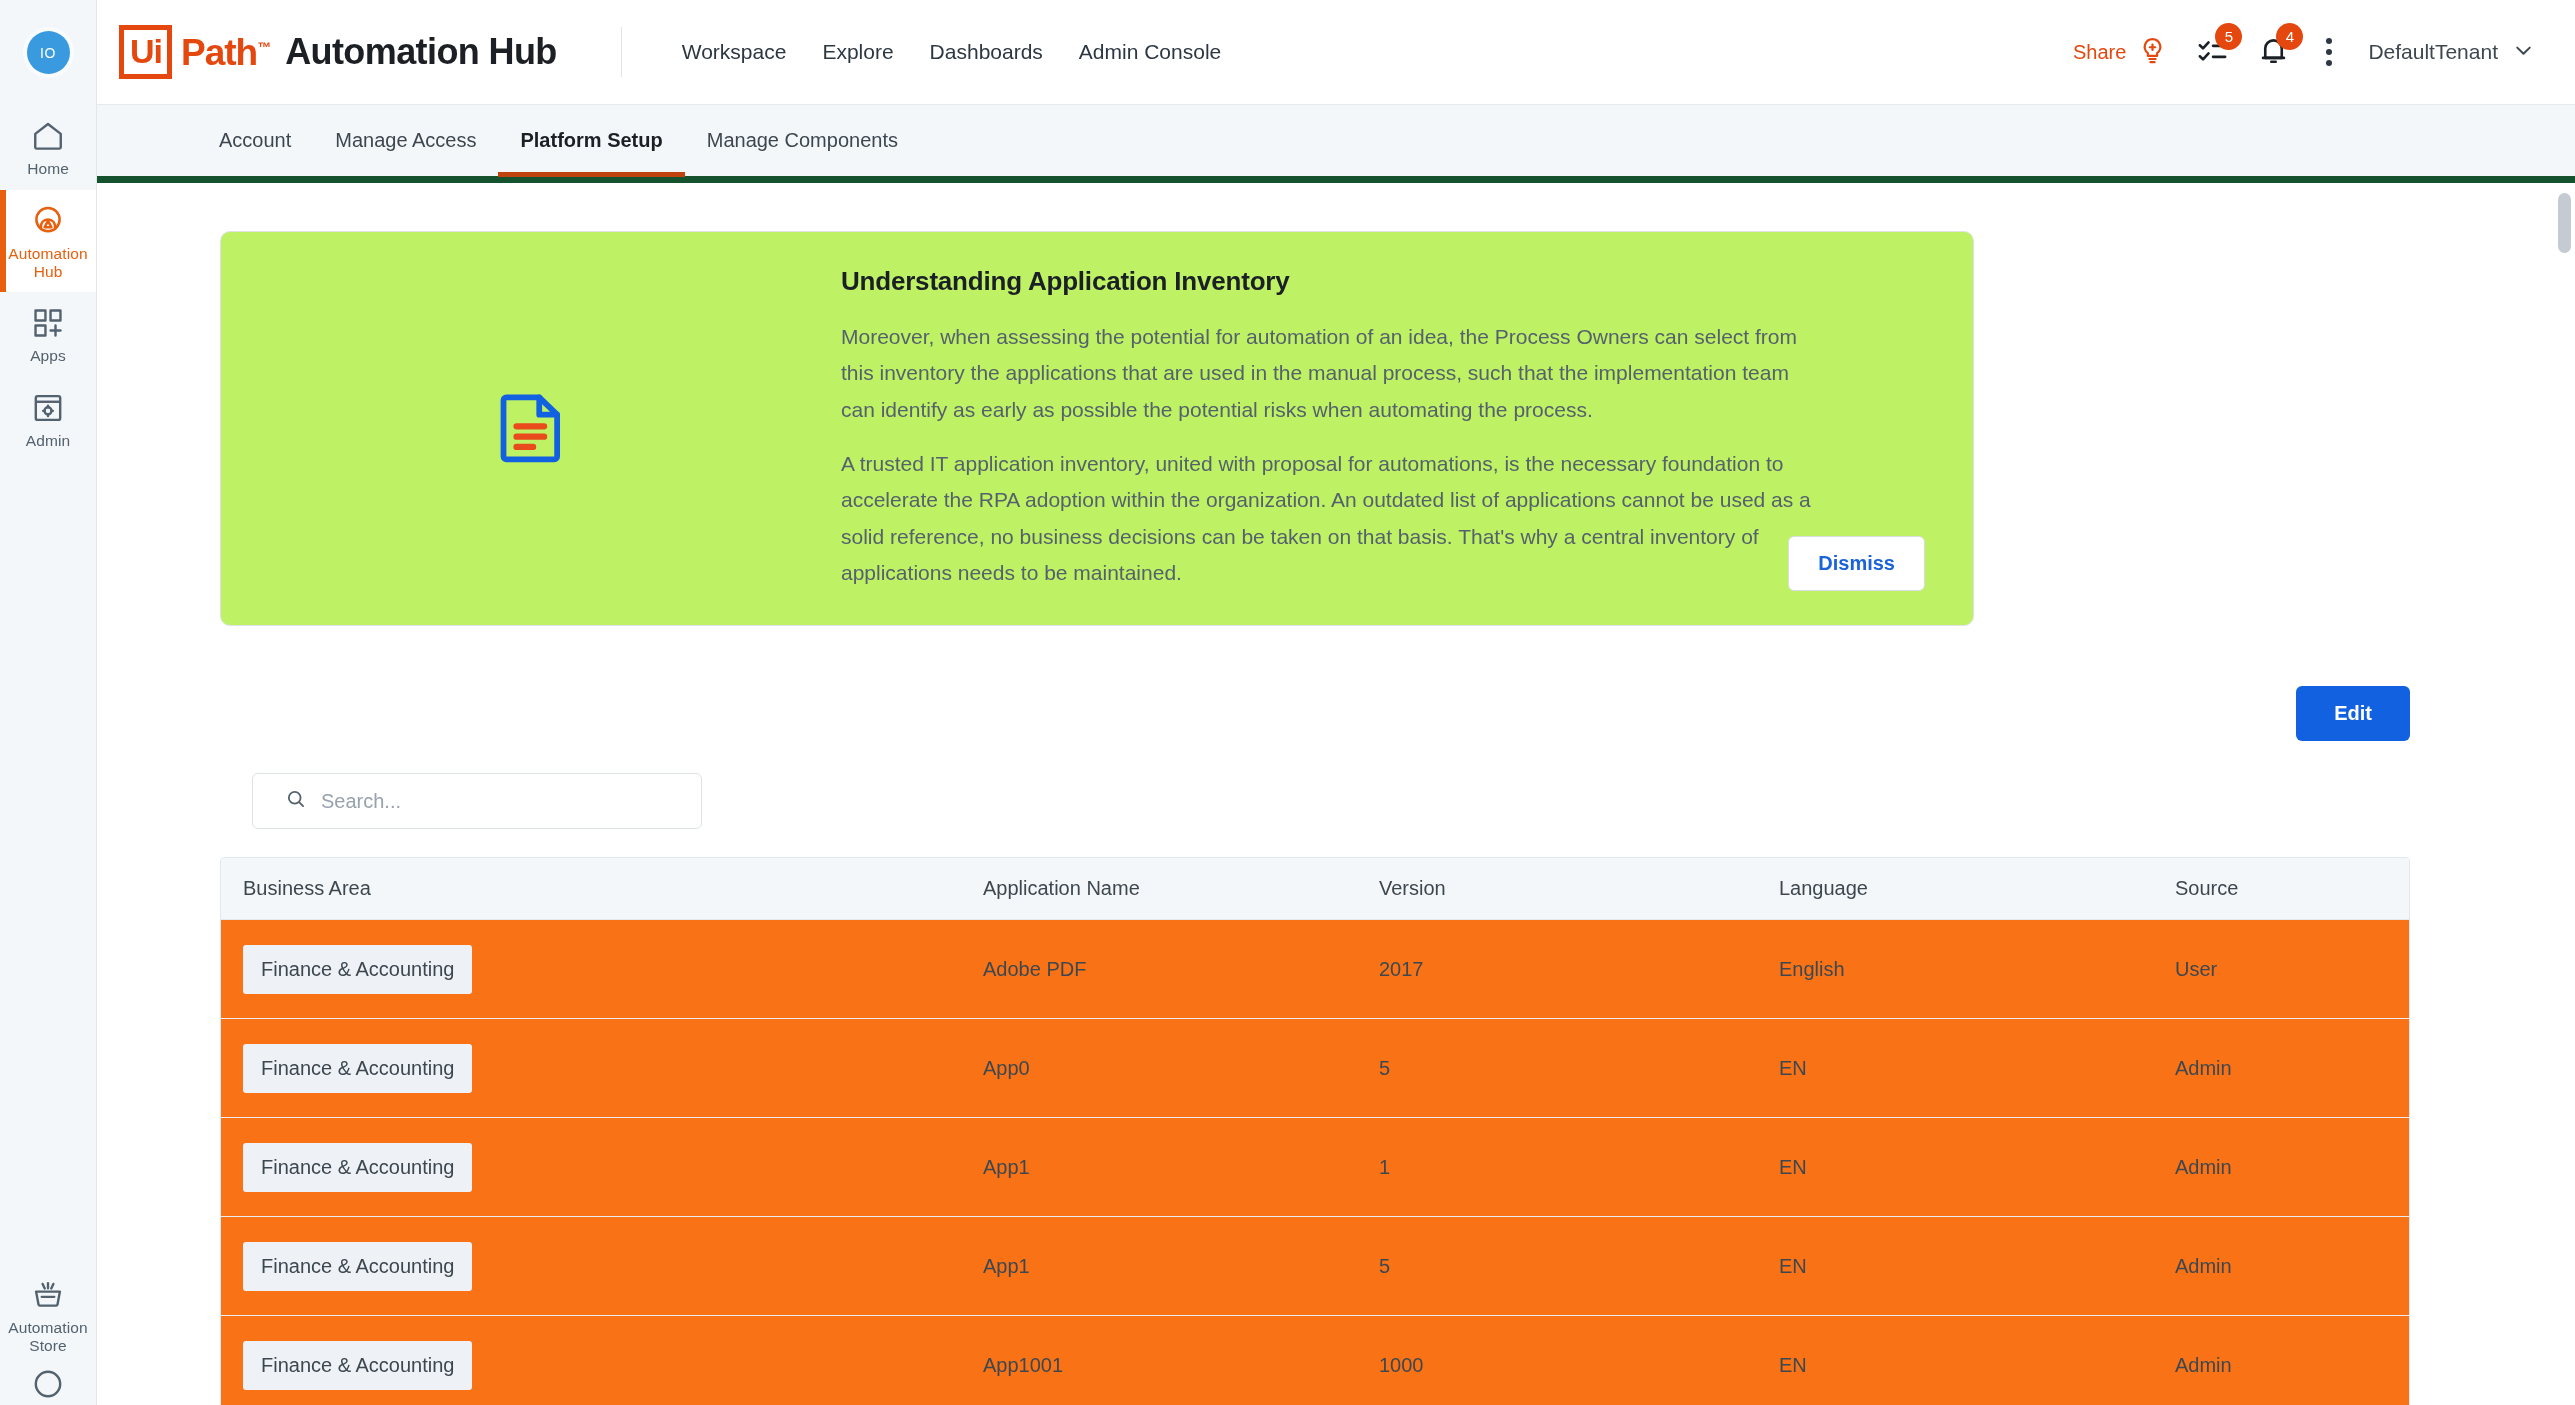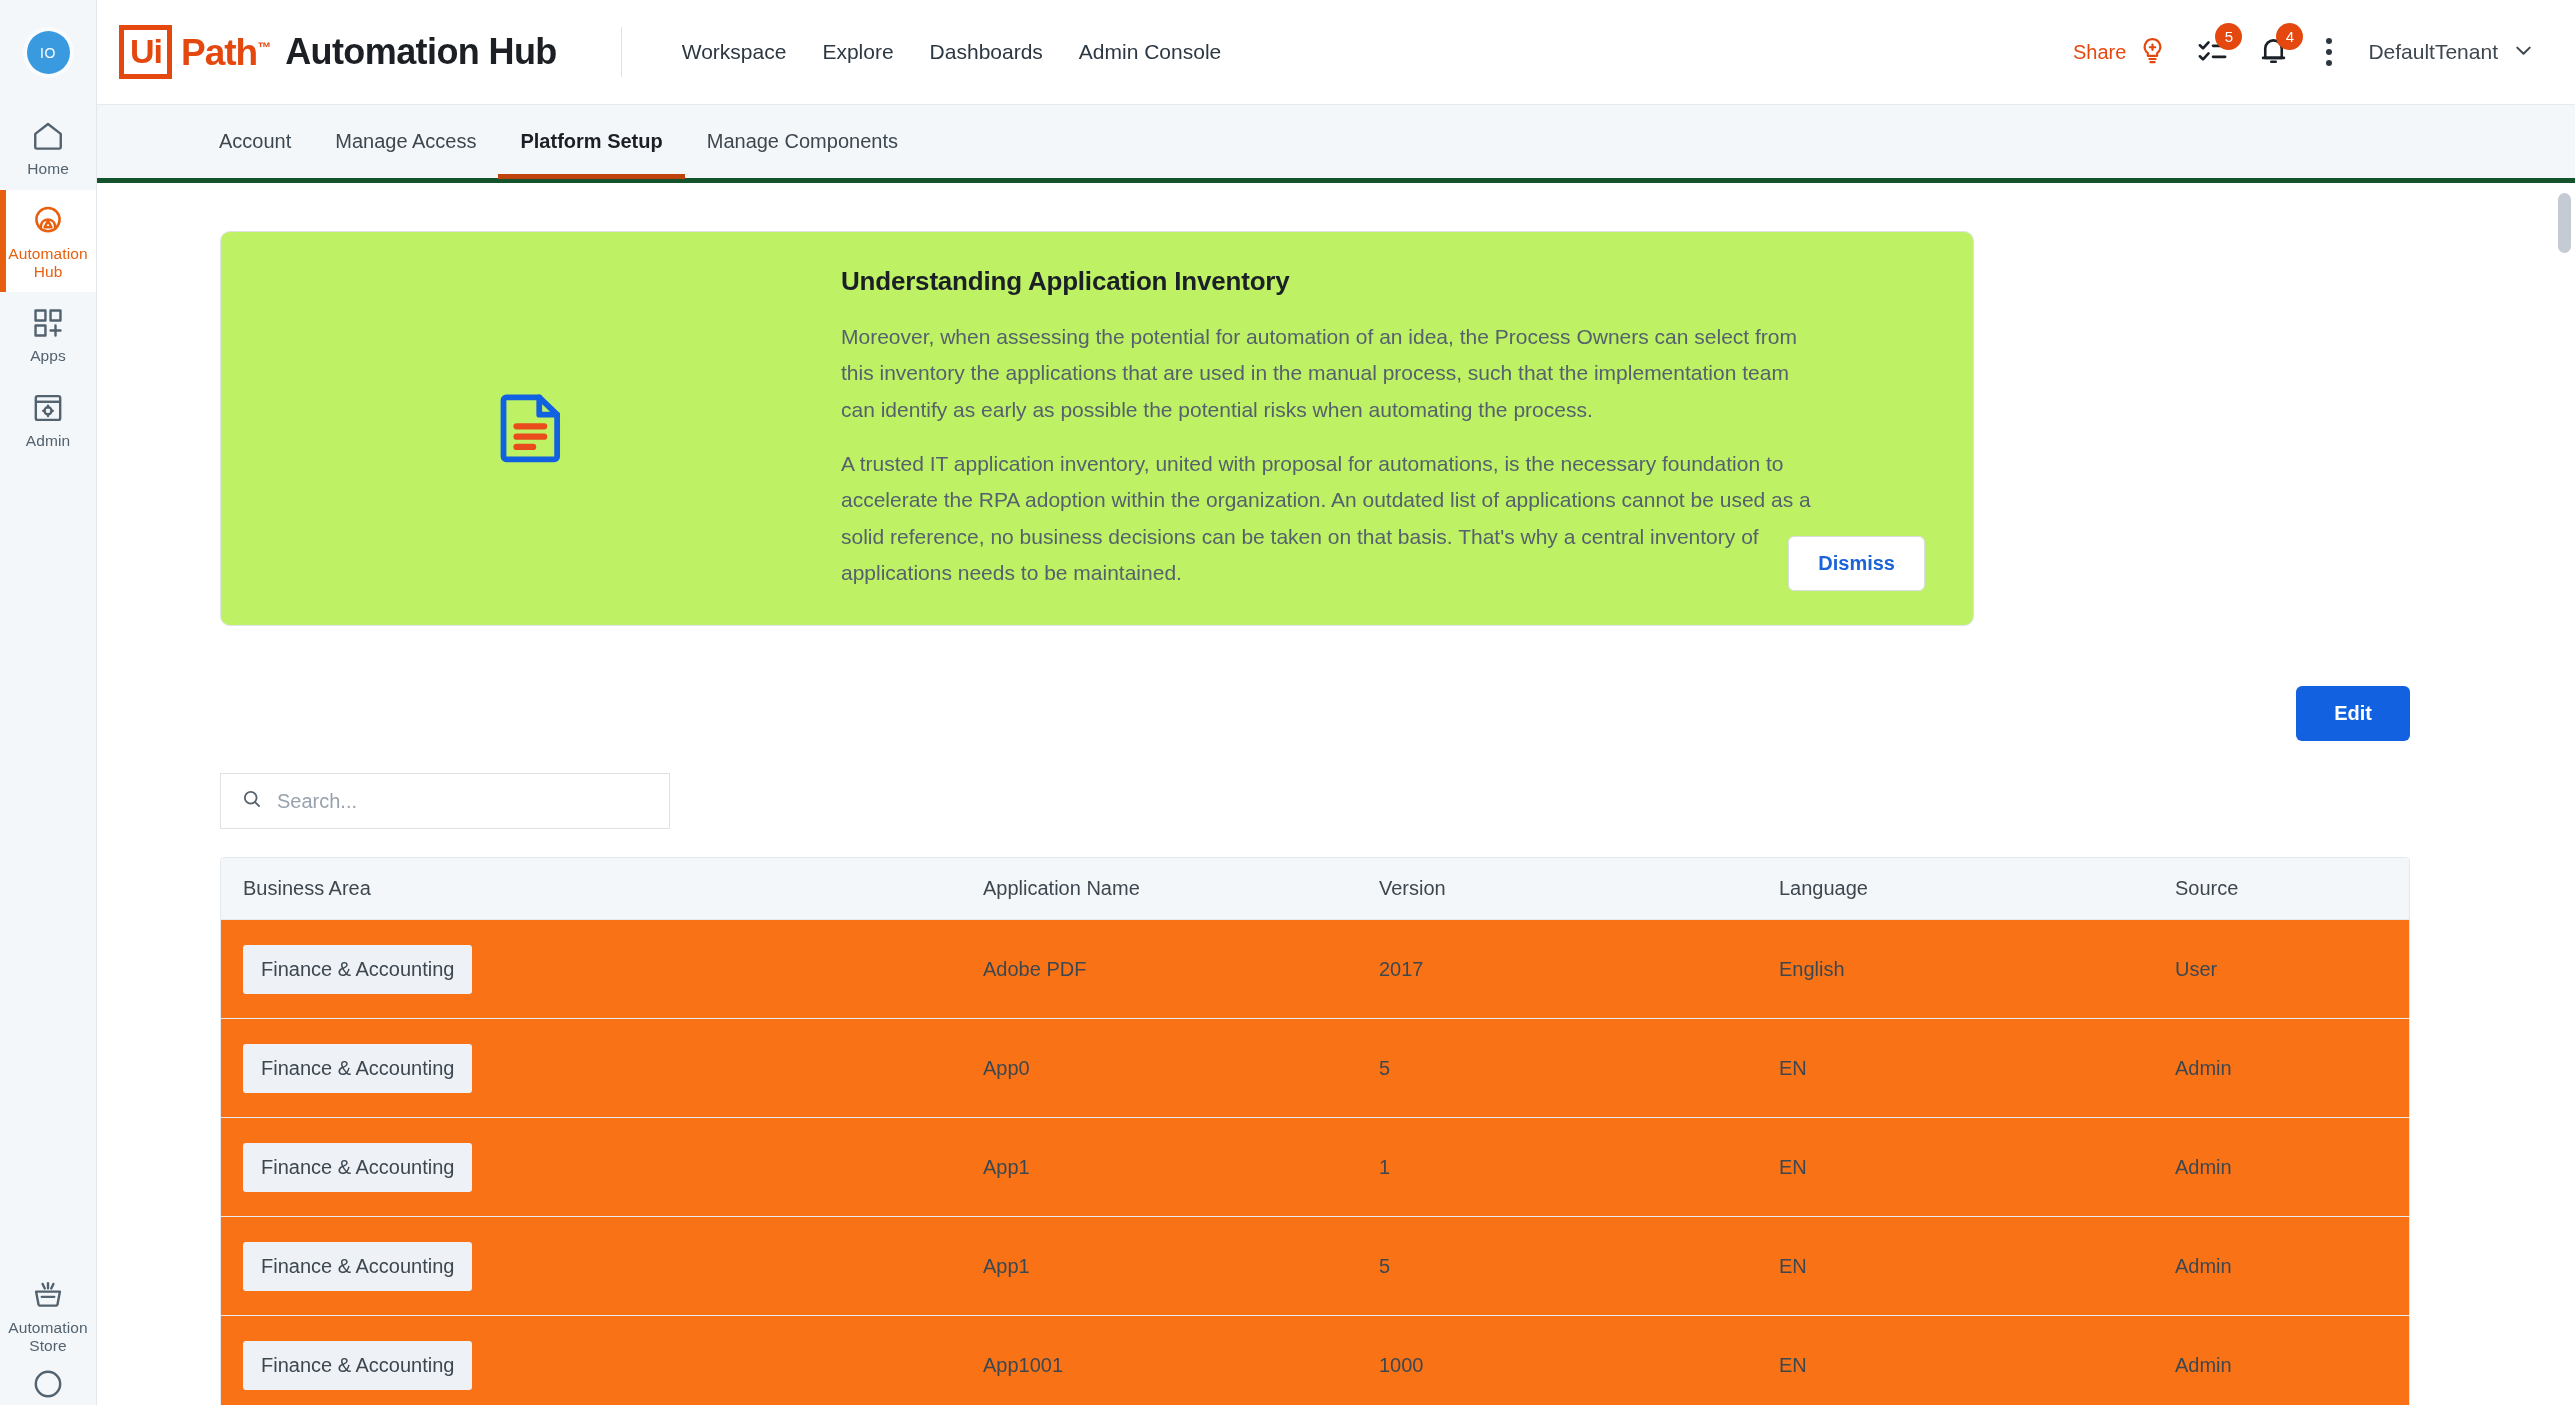--- a/index.html
+++ b/index.html
@@ -100,21 +100,21 @@
     display: flex; align-items: center; justify-content: center;
   }
   .kebab { display: flex; flex-direction: column; gap: 5px; cursor: pointer; padding: 4px 8px; }
   .kebab i { width: 6px; height: 6px; border-radius: 50%; background: #2c3742; display: block; }
   .tenant { display: flex; align-items: center; gap: 14px; cursor: pointer; }
   .tenant-name { color: #3d4750; font-size: 21px; }
 
   
   .tabstrip {
     height: 78px; min-height: 78px; background: #f4f7f9;
-    border-bottom: 5px solid #14532d;
+    border-bottom: 7px solid #14532d;
     display: flex; align-items: stretch; padding-left: 100px; gap: 0;
   }
   .tab {
     display: flex; align-items: center; padding: 0 22px;
     font-size: 20px; color: #3d4750; cursor: pointer; position: relative;
     white-space: nowrap;
   }
   .tab.active { color: #1b2026; font-weight: 700; }
   .tab.active::after {
     content: ""; position: absolute; left: 0; right: 0; bottom: -1px;
@@ -152,22 +152,22 @@
   .sec-sub { font-size: 20px; color: #6b7681; margin-top: 10px; }
   .edit-btn {
     margin-left: auto; margin-top: 8px;
     background: #1161e0; color: #fff; border: none; border-radius: 6px;
     font-size: 20px; font-weight: 700; padding: 16px 38px; cursor: pointer;
   }
 
   
   .search-box {
     margin-top: 32px; width: 450px; height: 56px;
-    border: 1px solid #dde2e7; border-radius: 0; background: #fff;
-    display: flex; align-items: center; gap: 14px; padding: 0 20px;
+    border: 1px solid #dde2e7; border-radius: 6px; background: #fff;
+    display: flex; align-items: center; gap: 14px; padding: 0 32px; margin-left: 32px;
   }
   .search-box input {
     border: none; outline: none; font-size: 20px; color: #2c3742;
     font-family: "Liberation Sans", sans-serif; background: transparent; flex: 1;
   }
   .search-box input::placeholder { color: #98a2ad; }
 
   
   .tbl { width: 2190px; margin-top: 28px; border: 1px solid #e4e8ec; border-radius: 4px; overflow: hidden; background:#fff;}
   .tbl-head {

